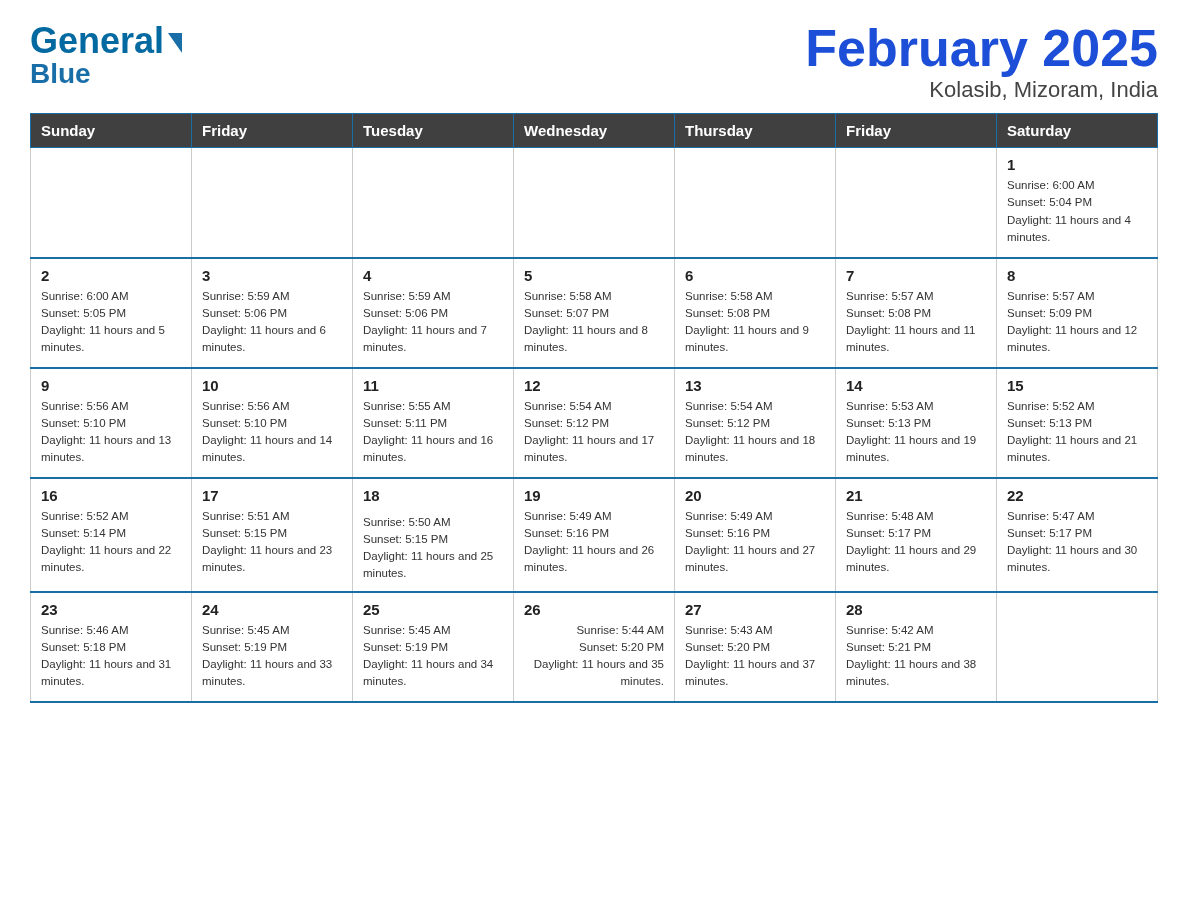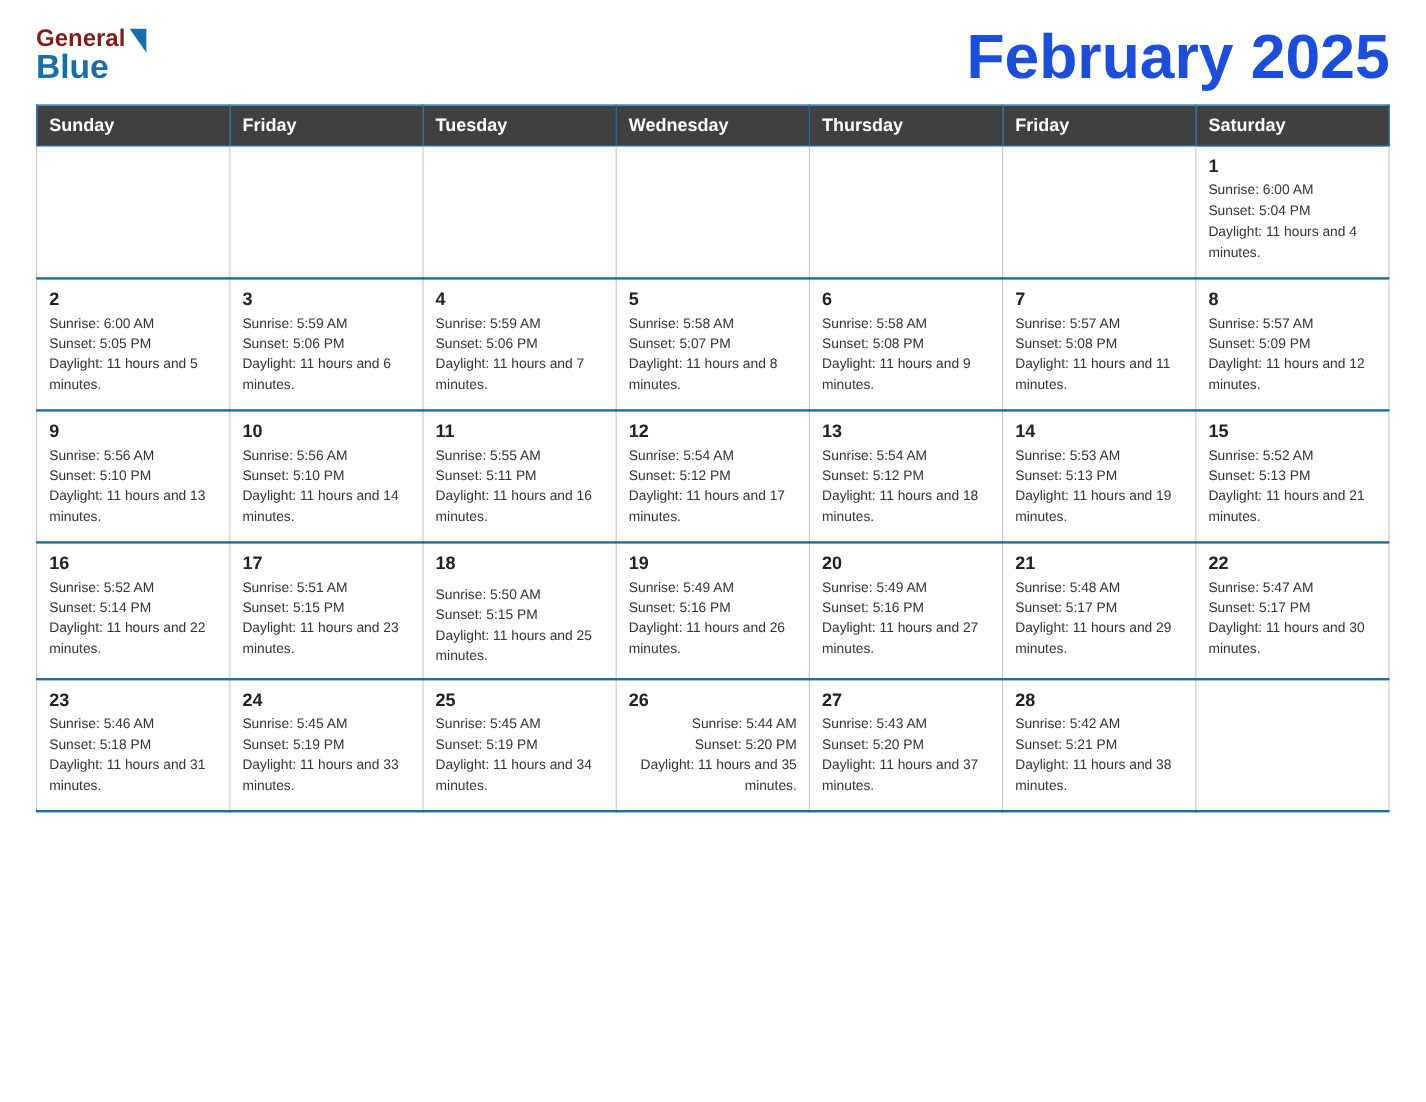--- a/index.html
+++ b/index.html
@@ -19,23 +19,23 @@
     .logo {
       display: flex;
       flex-direction: column;
       align-items: flex-start;
     }
     .logo-top {
       display: flex;
       align-items: center;
     }
     .logo-general {
-      font-size: 20px;
-      font-weight: bold;
-      color: #7f1d1d;
+      font-size: 36px;
+      font-weight: bold;
+      color: #0369a1;
     }
     .logo-arrow {
       width: 0;
       height: 0;
       border-left: 14px solid transparent;
       border-right: 0px solid transparent;
       border-top: 20px solid #1a6ea8;
       margin-left: 4px;
       margin-top: 4px;
     }
@@ -115,20 +115,21 @@
 <div class="header">
   <div class="logo">
     <div class="logo-top">
       <span class="logo-general">General</span>
       <div class="logo-arrow"></div>
     </div>
     <span class="logo-blue">Blue</span>
   </div>
   <div class="title-block">
     <h1>February 2025</h1>
+    <h2>Kolasib, Mizoram, India</h2>
   </div>
 </div>
 
 <table class="calendar">
   <thead>
     <tr>
     <th>Sunday</th>
         <th>Friday</th>
         <th>Tuesday</th>
         <th>Wednesday</th>

